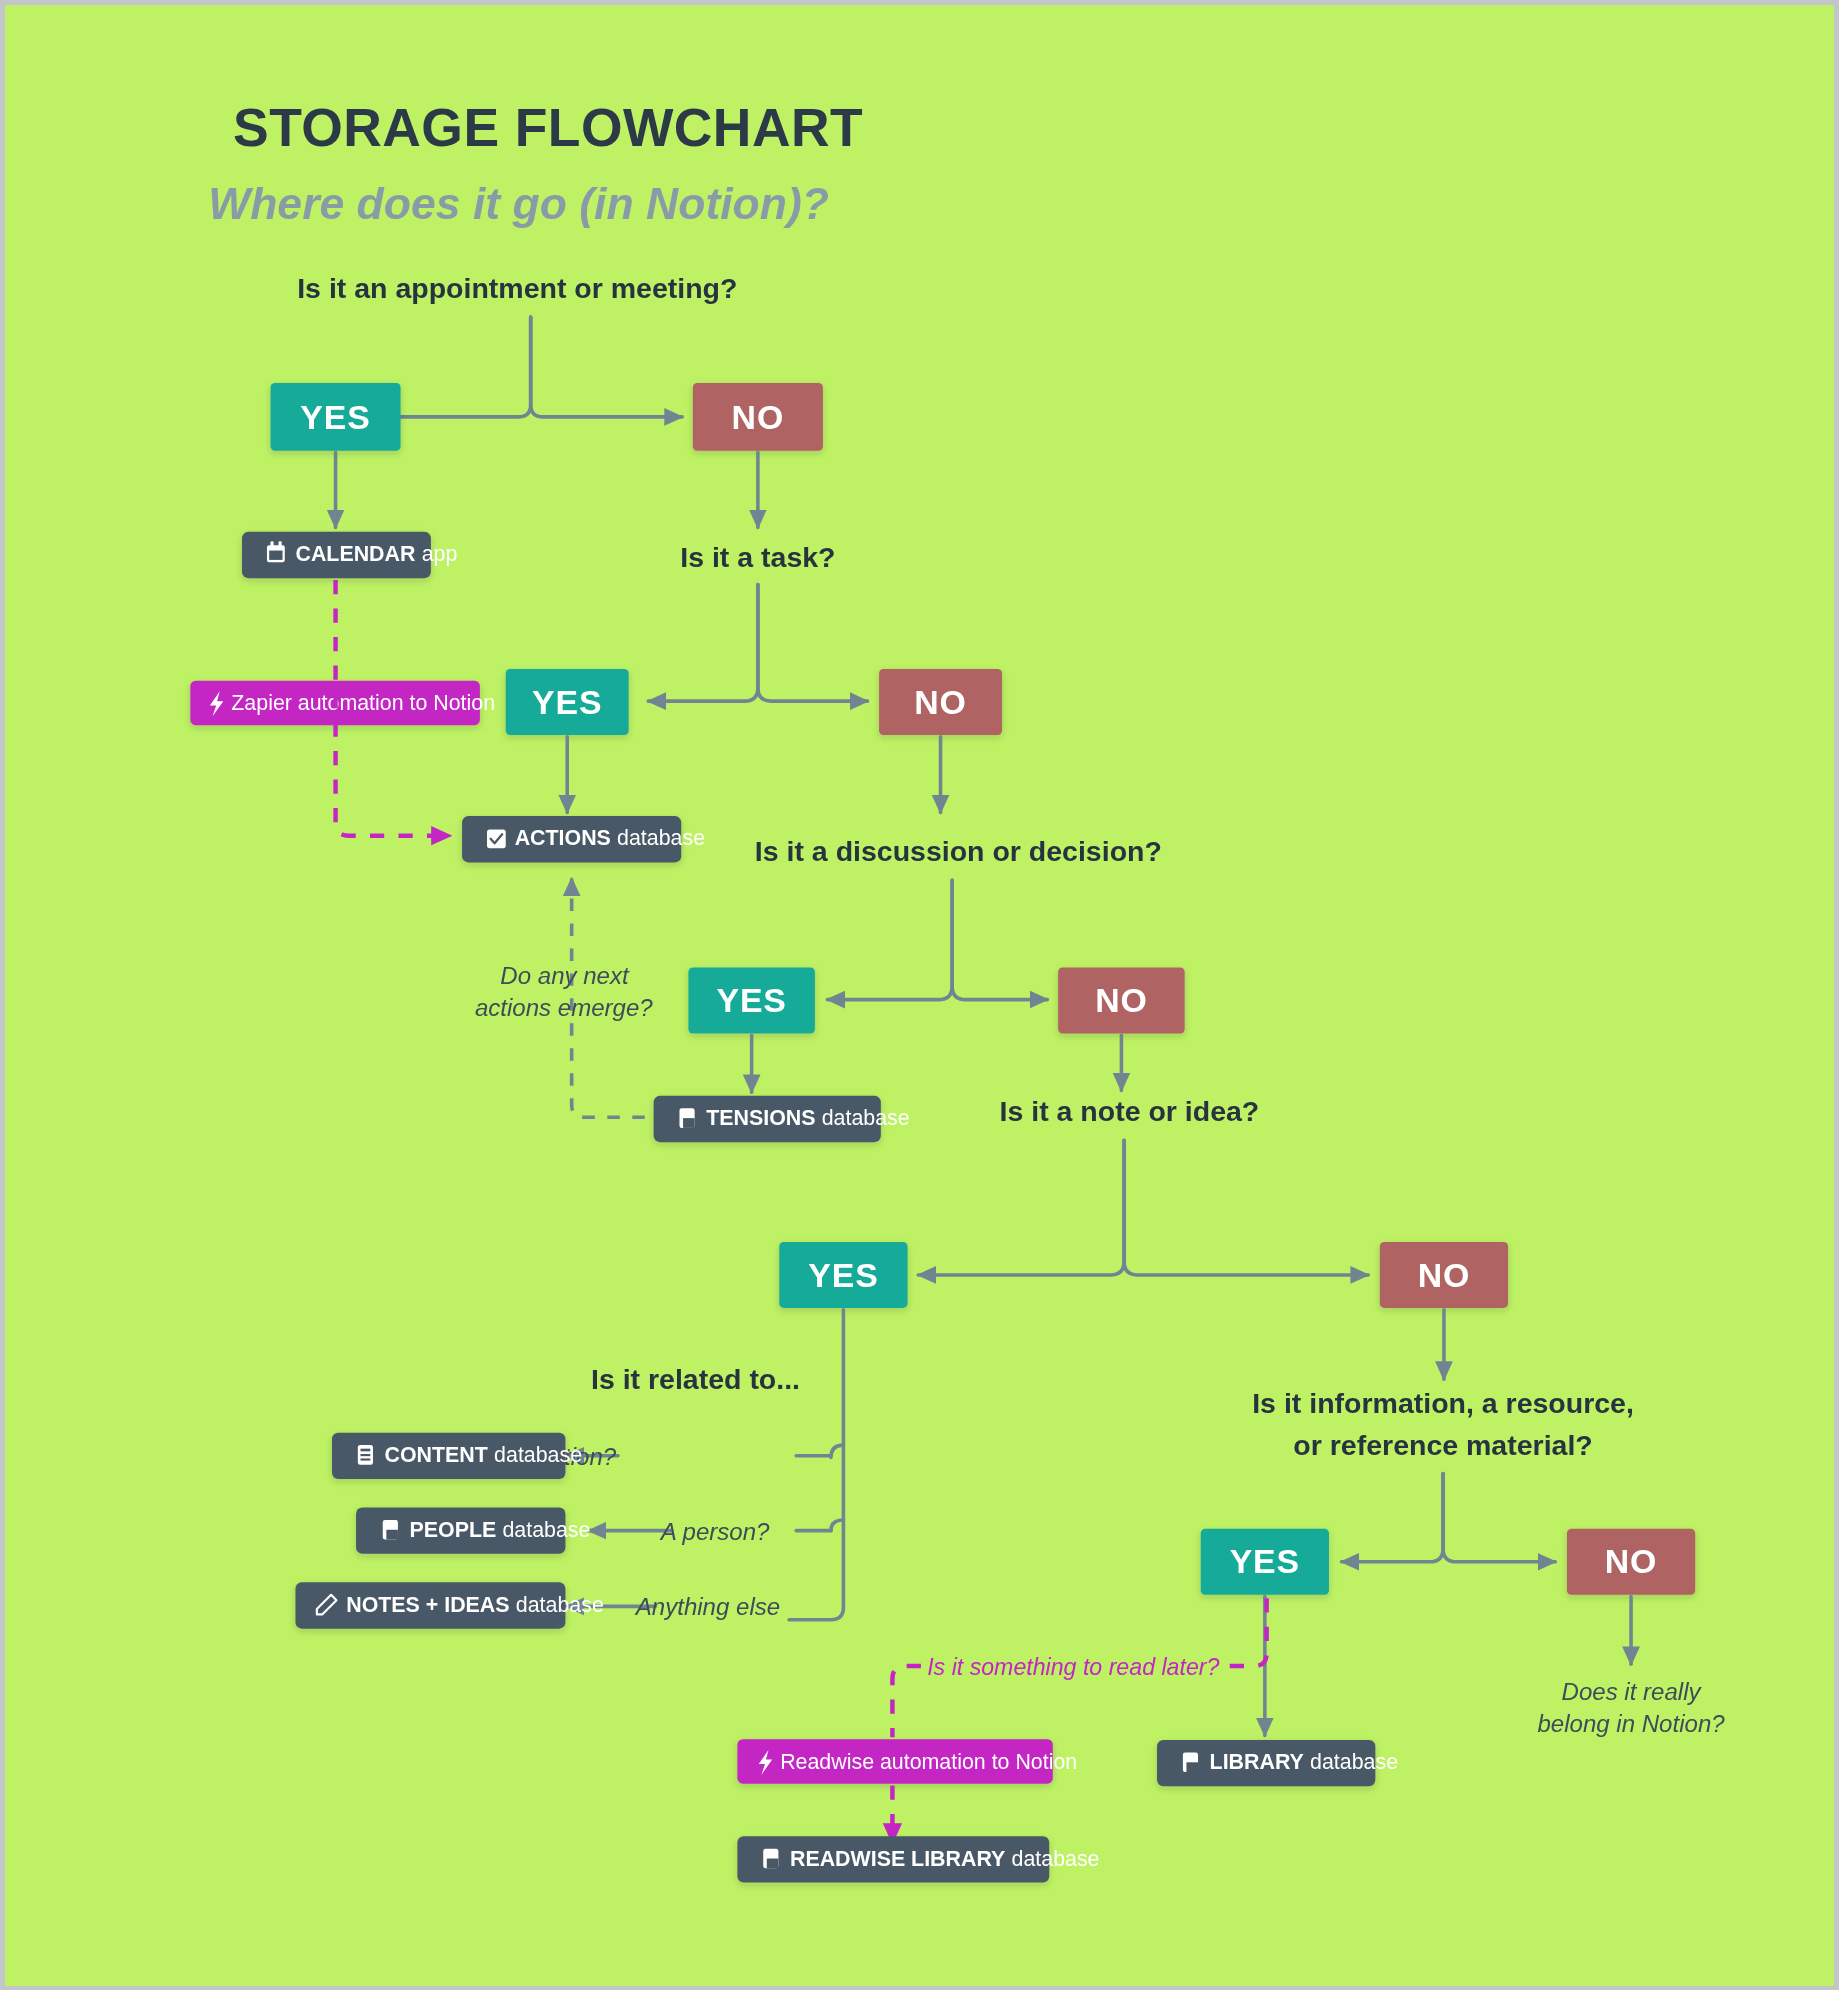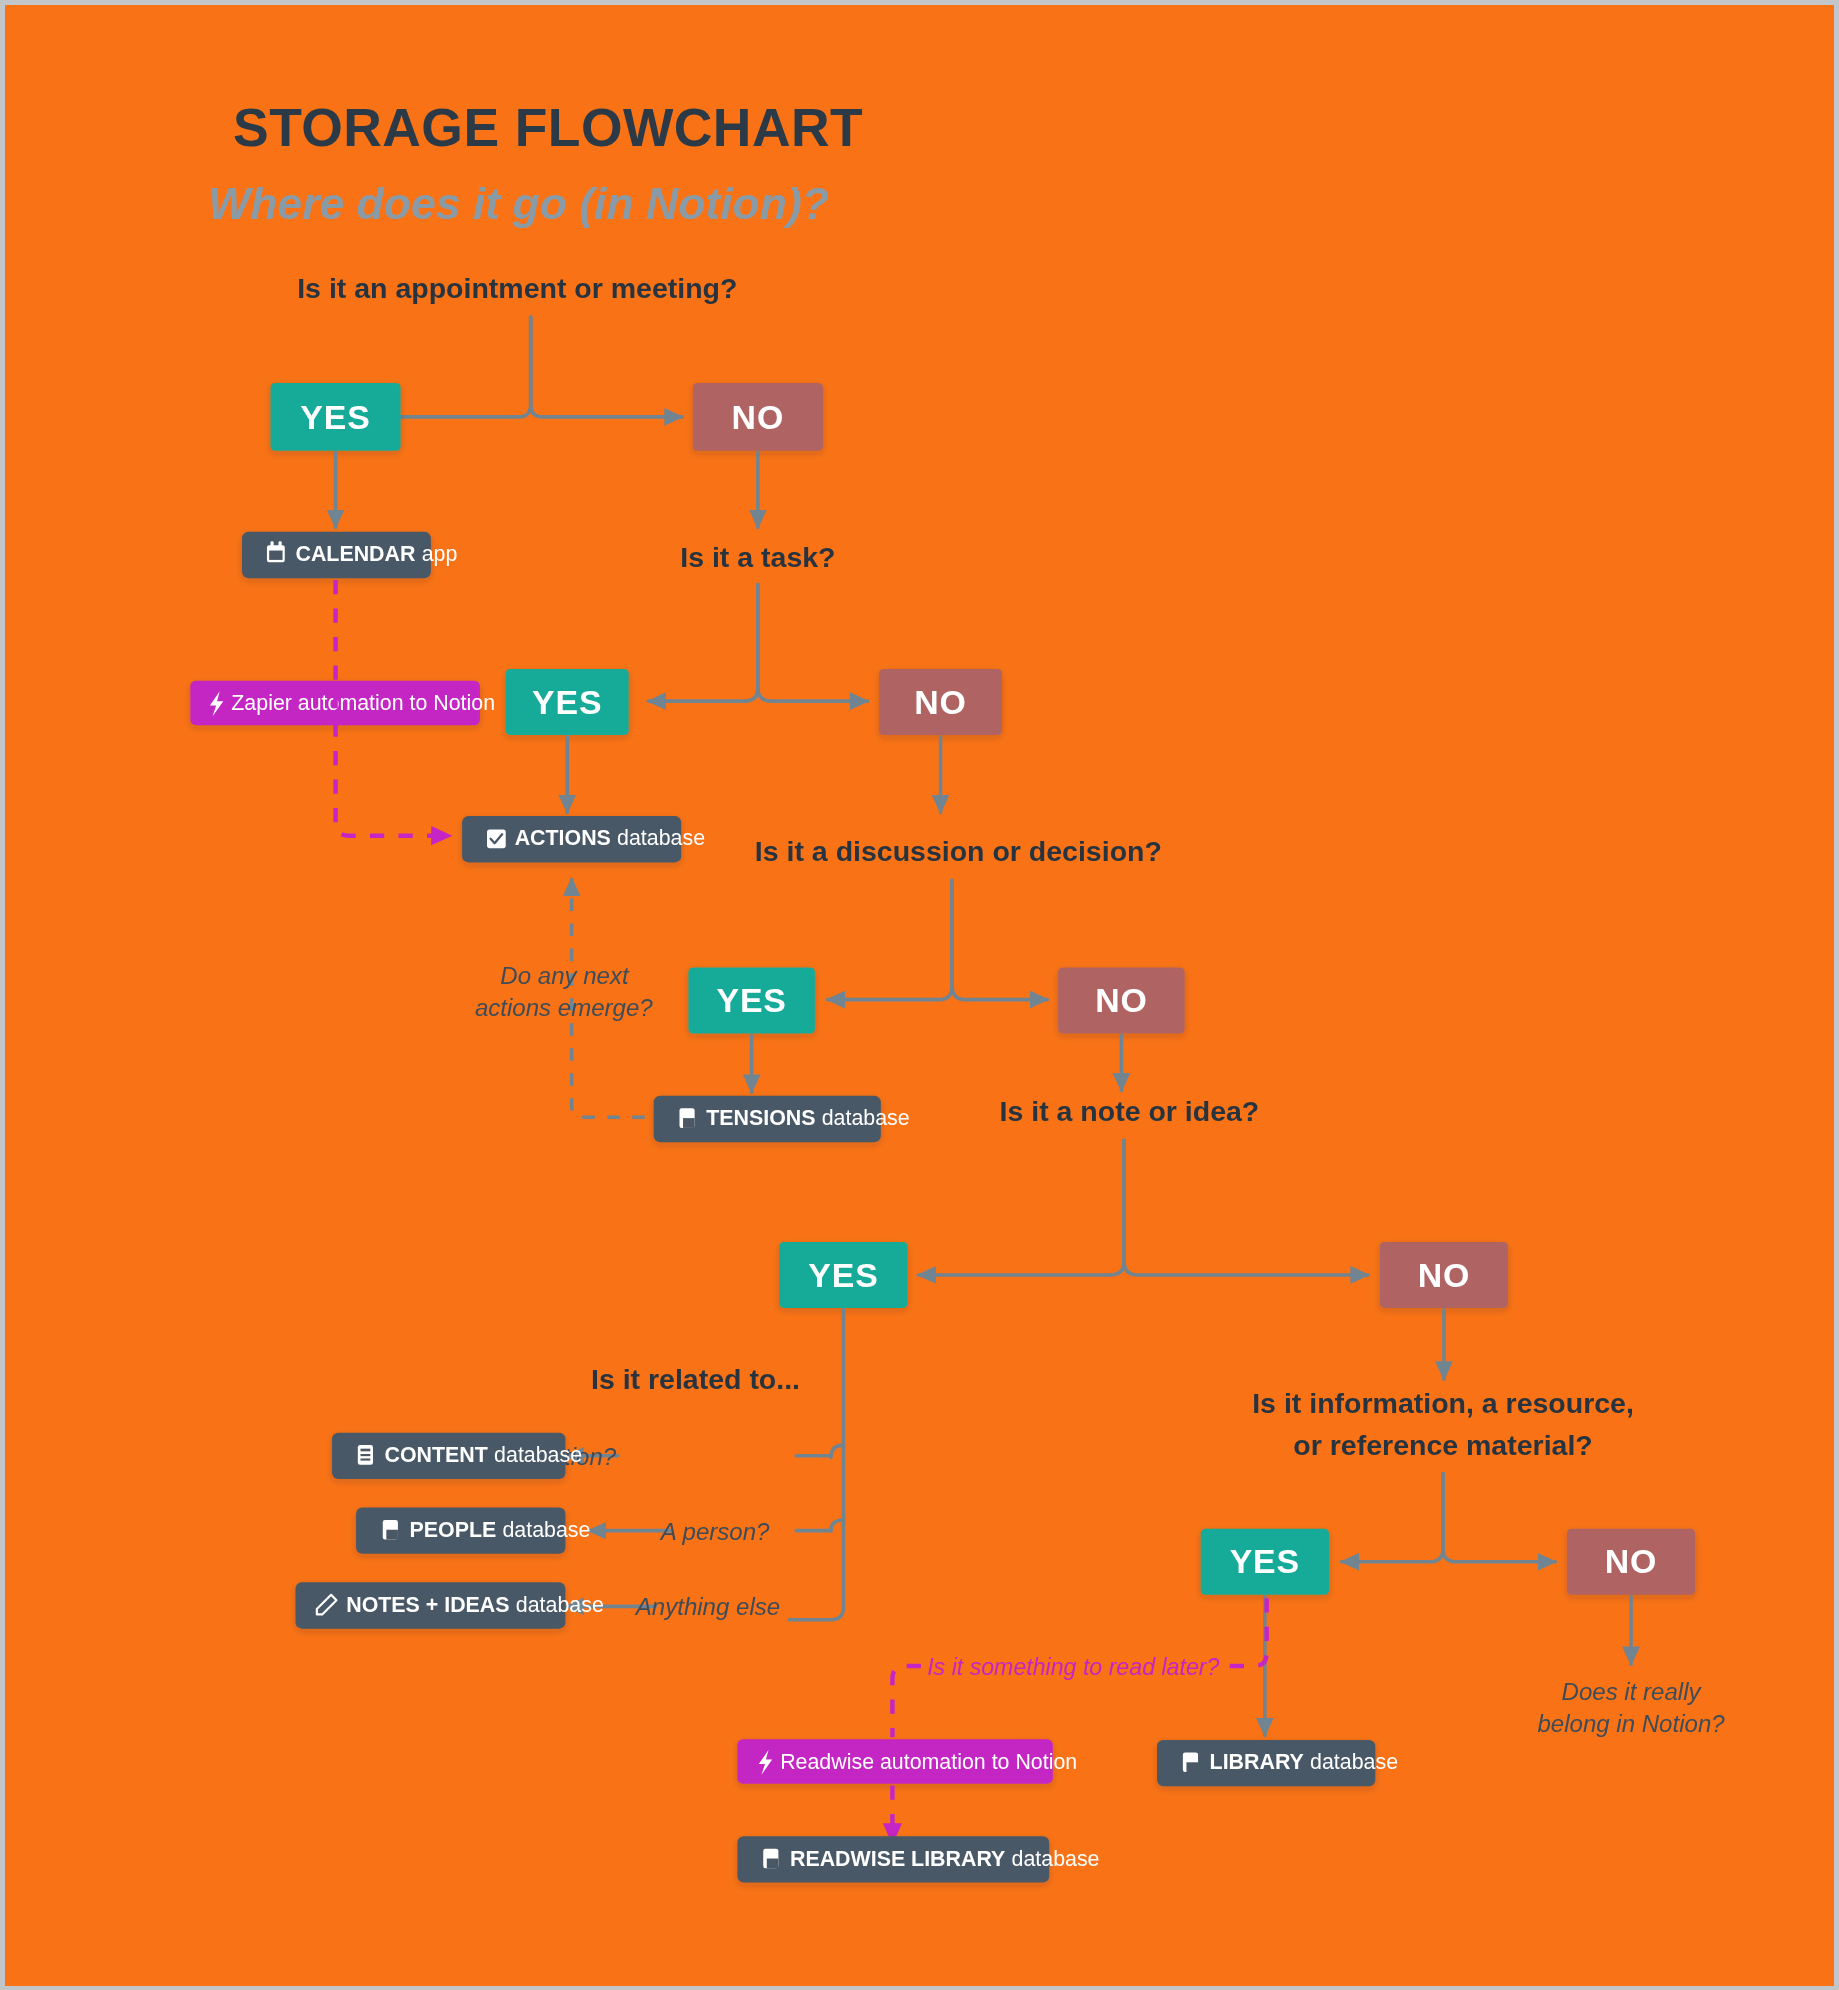--- a/index.html
+++ b/index.html
@@ -4,21 +4,21 @@
 <style>
   html, body {
     margin: 0;
     padding: 0;
     background: #ffffff;
   }
   #page {
     position: relative;
     width: 1839px;
     height: 1991px;
-    background: #f97316;
+    background: #bef264;
     border: 5.3px solid #c2c6c9;
     box-sizing: border-box;
     overflow: hidden;
     font-family: "Liberation Sans", sans-serif;
   }
   #flow {
     position: absolute;
     top: 0; left: 0;
     width: 1839px;
     height: 1991px;

